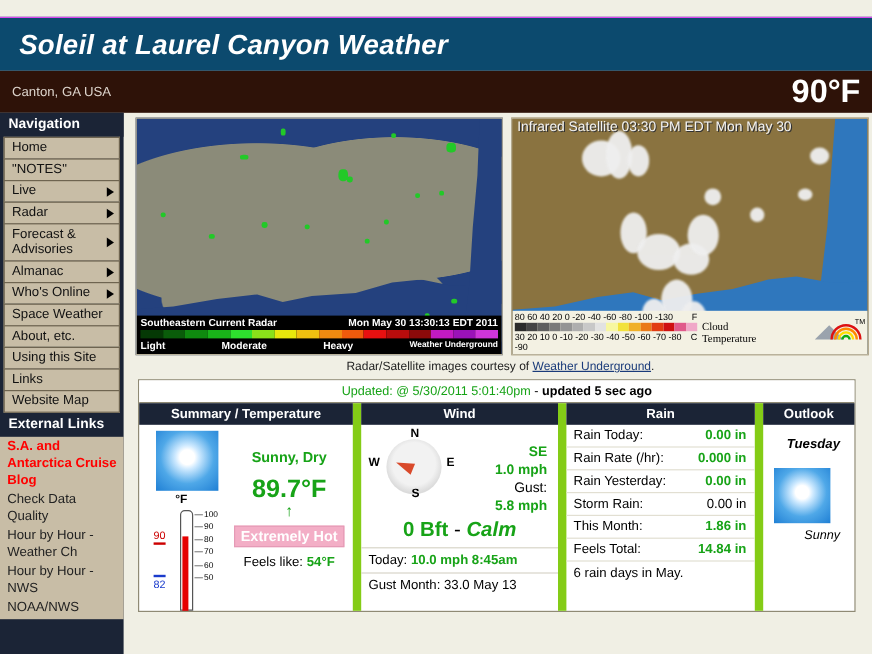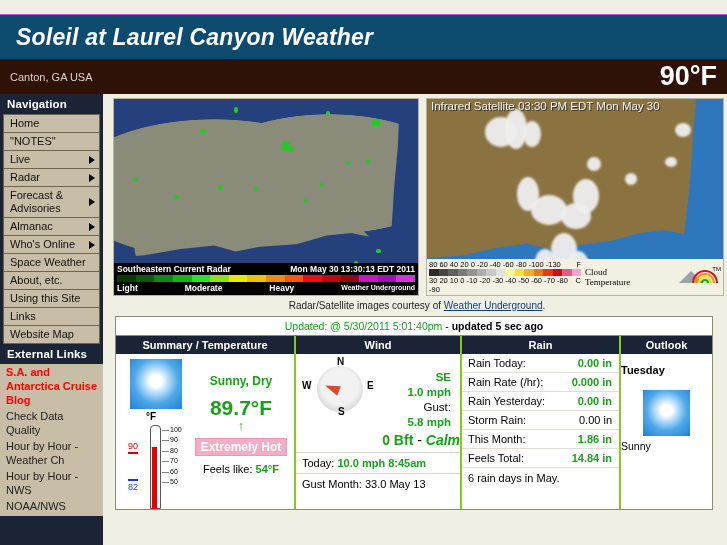--- a/index.html
+++ b/index.html
@@ -229,21 +229,21 @@
   .updated {
     text-align:center;
     font-size:10.5px;
     padding:3px 0;
     background:#fff;
     border-bottom:1px solid #8f8a74;
   }
   .updated .g { color:#17a317; }
   .updated .b { font-weight:bold; color:#000; }
   .cols { display:flex; }
-  .col { border-right:2px solid #84cc16; }
+  .col { border-right:7px solid #84cc16; }
   .col:last-child { border-right:none; }
   .col-head {
     background:#1b2436; color:#fff;
     font-weight:bold; font-size:11px;
     text-align:center; padding:3px 0;
   }
   .c-sum { width:178px; flex:0 0 178px; }
   .c-wind { width:164px; flex:0 0 164px; }
   .c-rain { width:157px; flex:0 0 157px; }
   .c-out  { flex:1 1 auto; }
@@ -309,41 +309,41 @@
     width:0;height:0;
     border-left: 15px solid #d94a2b;
     border-top: 5px solid transparent;
     border-bottom: 5px solid transparent;
     transform: rotate(202deg);
     transform-origin: 0 50%;
   }
   .wind-right { flex:1 1 auto; text-align:right; padding-right:4px;margin-top:12px; }
   .w-g { color:#17a317; font-weight:bold; font-size:11.5px; line-height:15px;}
   .w-k { color:#000; font-size:11.5px; line-height:15px;}
-  .bft { text-align:right; font-size:14px; padding:2px 0 4px 0;}
+  .bft { text-align:center; font-size:17px; padding:2px 0 4px 0;}
   .bft .n { color:#17a317; font-weight:bold;}
   .bft .c { color:#17a317; font-style:italic; font-weight:bold;}
   .wrow {
     border-top:1px solid #d8d5c8;
     font-size:11px; padding:4px 6px;
   }
   .wrow .v { color:#17a317; font-weight:bold; }
 
   
   .rrow {
     display:flex; justify-content:space-between;
     font-size:11px; padding:3px 7px 3px 6px;
     border-bottom:1px solid #e2dfd2;
   }
   .rrow .v { color:#17a317; font-weight:bold; }
   .rrow .v.blk { color:#000; font-weight:normal; }
   .rnote { font-size:11px; padding:4px 6px; }
 
   
-  .out-body { text-align:left; padding:10px 1px 6px 0; }
+  .out-body { text-align:right; padding:10px 12px 6px 0;font-style:italic; }
   .out-day { font-size:11px; font-weight:bold; }
   .out-icon {
     width:47px; height:46px; margin:14px auto 4px auto;
     background: radial-gradient(circle at 50% 44%, #ffffff 0 16%, #cfeaff 26%, #4fa8e8 58%, #1f7fd4 100%);
   }
   .out-cap { font-size:10.5px; }
 </style>
 </head>
 <body>
 

